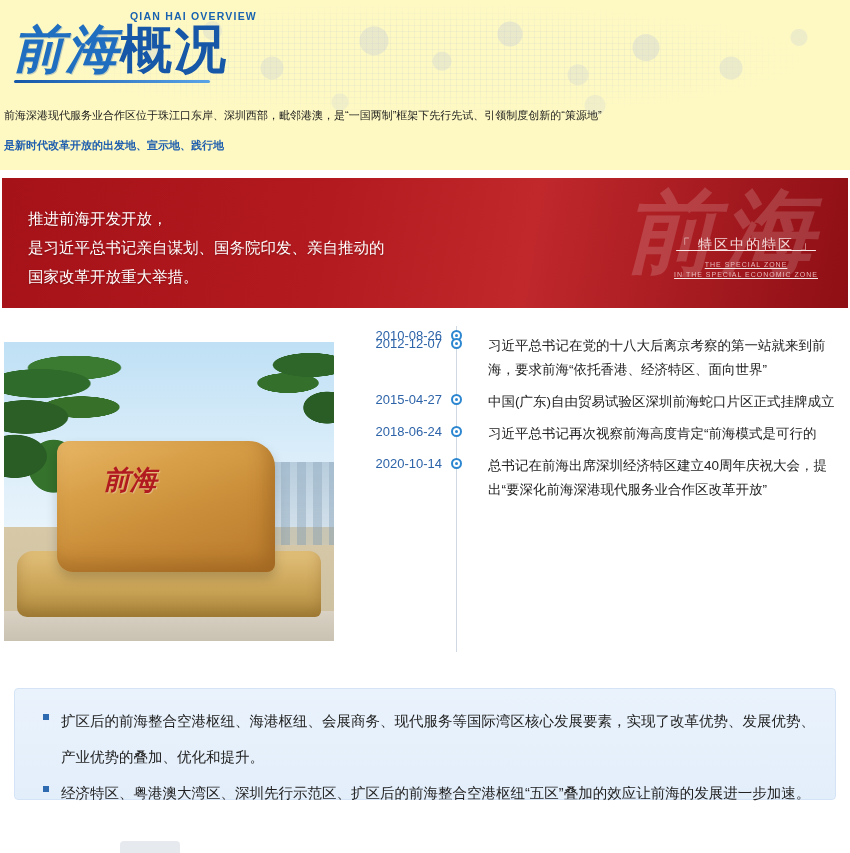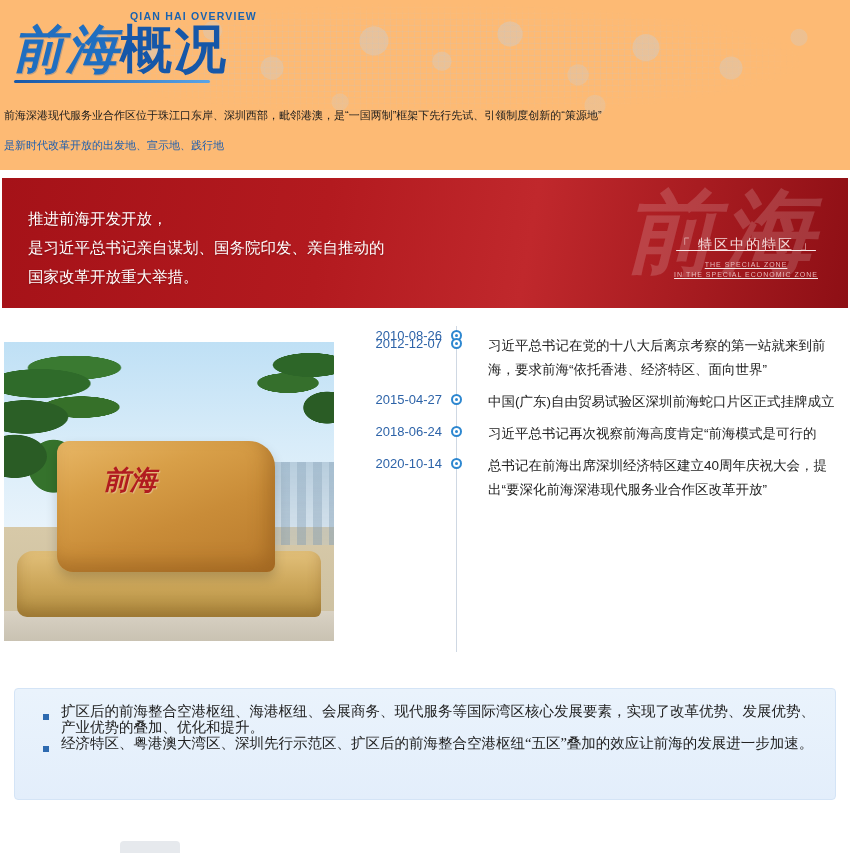--- a/index.html
+++ b/index.html
@@ -13,21 +13,21 @@
     font-family: "Liberation Sans", sans-serif;
     color: #333;
     overflow: hidden;
     position: relative;
   }
 
   
   .header {
     position: relative;
     height: 170px;
-    background: #fdba74;
+    background: #fef9c3;
     overflow: hidden;
   }
   .header .worldmap {
     position: absolute;
     top: 0; left: 0; right: 0; bottom: 0;
     background:
       radial-gradient(circle at 12% 22%, rgba(200,208,216,0.55) 0 5px, transparent 6px),
       radial-gradient(circle at 18% 30%, rgba(200,208,216,0.45) 0 7px, transparent 8px),
       radial-gradient(circle at 25% 18%, rgba(200,208,216,0.4) 0 9px, transparent 10px),
       radial-gradient(circle at 32% 40%, rgba(200,208,216,0.4) 0 11px, transparent 12px),
@@ -106,20 +106,21 @@
     line-height: 30px;
     color: #1a1a1a;
   }
   .intro .line2 {
     color: #1f5fae;
   }
   .intro .underline-deco {
     display: inline-block;
     border-bottom: 6px solid #84cc16;
     padding-bottom: 15px;
+    font-weight: bold;
   }
 
   
   .banner {
     position: relative;
     margin: 8px 2px 0 2px;
     height: 130px;
     background: linear-gradient(100deg, #a51218 0%, #b31a1f 38%, #c0282c 62%, #8e0f15 100%);
     overflow: hidden;
   }
@@ -315,23 +316,22 @@
     background: linear-gradient(180deg, #eaf3fc 0%, #e3eefb 100%);
     border: 1px solid #d4e4f6;
     border-radius: 4px;
     padding: 14px 18px 12px 24px;
     box-sizing: border-box;
   }
   .bullet-row {
     position: relative;
     padding-left: 22px;
     font-size: 14.5px;
-    line-height: 16px;
+    line-height: 36px;
     color: #222;
-    font-family: Liberation Serif, serif;
   }
   .bullet-row .sq {
     position: absolute;
     left: 4px;
     top: 11px;
     width: 6px;
     height: 6px;
     background: #2d6ab0;
   }
   .footer-fade {

